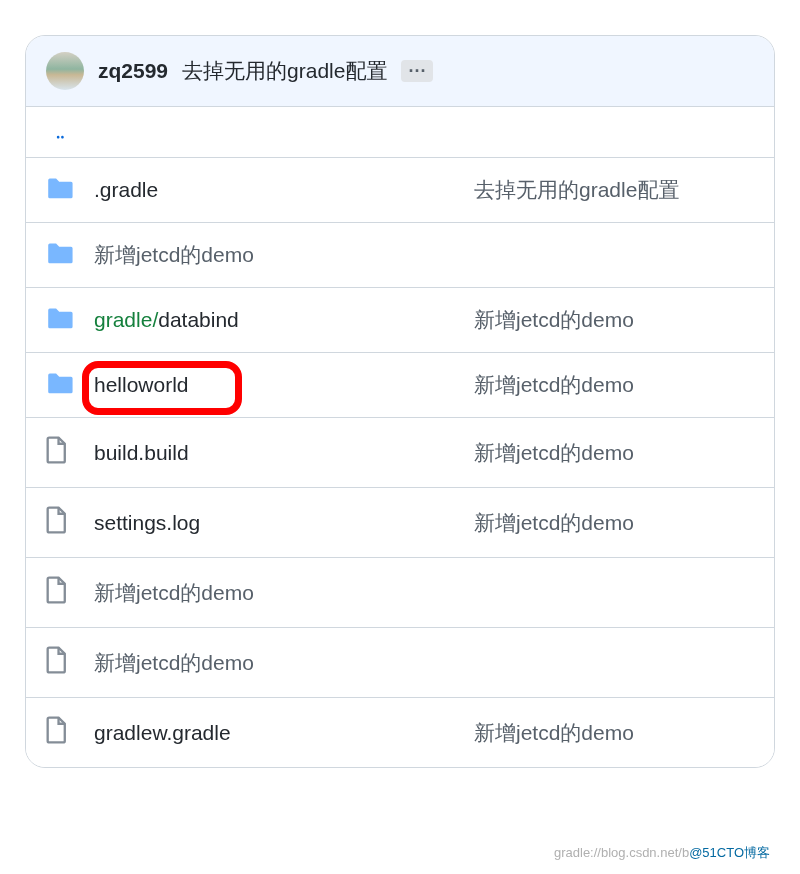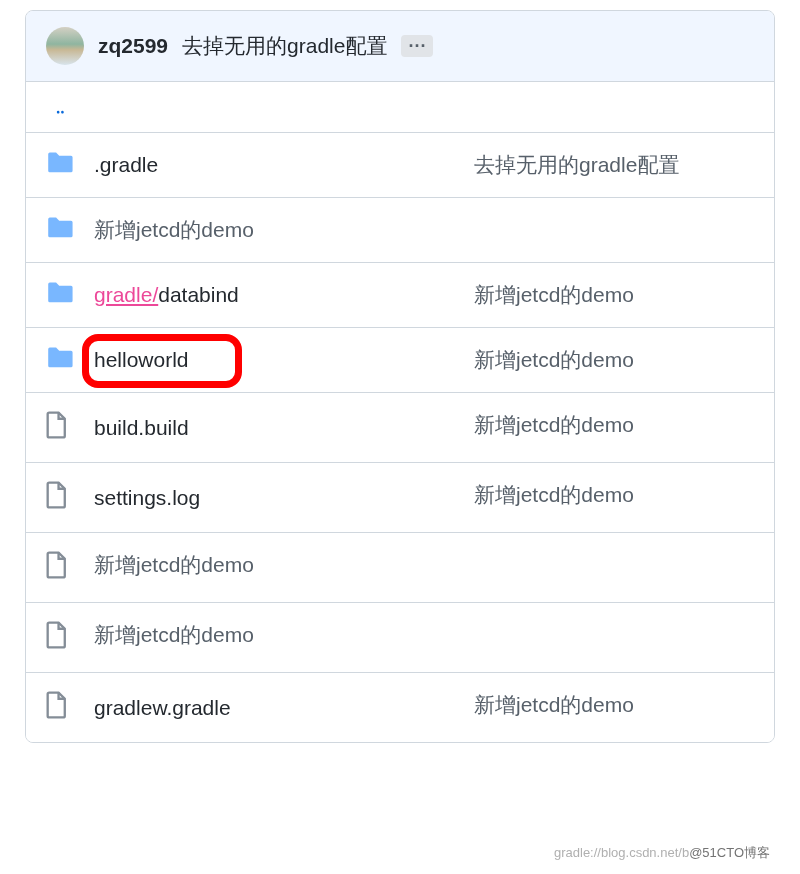--- a/index.html
+++ b/index.html
@@ -7,23 +7,23 @@
       margin: 0;
       padding: 0;
     }
     body {
       font-family: -apple-system, BlinkMacSystemFont, "Segoe UI", Helvetica, Arial, sans-serif;
       background: #fff;
       width: 800px;
       height: 874px;
     }
     .container {
-      margin: 10px 25px;
+      margin: 35px 25px;
       border: 1px solid #d0d7de;
-      border-radius: 8px;
+      border-radius: 20px;
       overflow: hidden;
     }
     .header {
       background: #f0f6ff;
       padding: 16px 20px;
       display: flex;
       align-items: center;
       gap: 14px;
       border-bottom: 1px solid #d0d7de;
     }
@@ -64,20 +64,21 @@
       border-bottom: 1px solid #d0d7de;
     }
     .parent-link {
       color: #0969da;
       font-weight: 700;
       font-size: 16px;
       cursor: pointer;
     }
     .file-row {
       display: flex;
+      align-items: center;
       padding: 18px 20px;
       border-bottom: 1px solid #d0d7de;
       font-size: 21px;
     }
     .file-row:last-child {
       border-bottom: none;
     }
     .icon-col {
       width: 48px;
       flex-shrink: 0;
@@ -107,42 +108,41 @@
     }
     .file-icon svg {
       fill: none;
       stroke: #848d97;
       stroke-width: 1.5;
     }
     .file-name {
       cursor: pointer;
     }
     .path-prefix {
-      color: #ec4899;
-      text-decoration: underline;
+      color: #15803d;
     }
     .highlight-box {
       position: absolute;
       left: -12px;
       top: -12px;
       width: 160px;
       height: 54px;
       border: 7px solid #ff0000;
       border-radius: 16px;
       pointer-events: none;
     }
     .watermark {
       position: absolute;
       bottom: 12px;
       right: 30px;
       font-size: 13px;
       color: #b0b0b0;
     }
     .watermark .dark {
-      color: #737373;
+      color: #0369a1;
     }
   </style>
 </head>
 <body>
 
 <div class="container">
   <div class="header">
     <div class="avatar"></div>
     <span class="username">zq2599</span>
     <span class="commit-msg">去掉无用的gradle配置</span>

